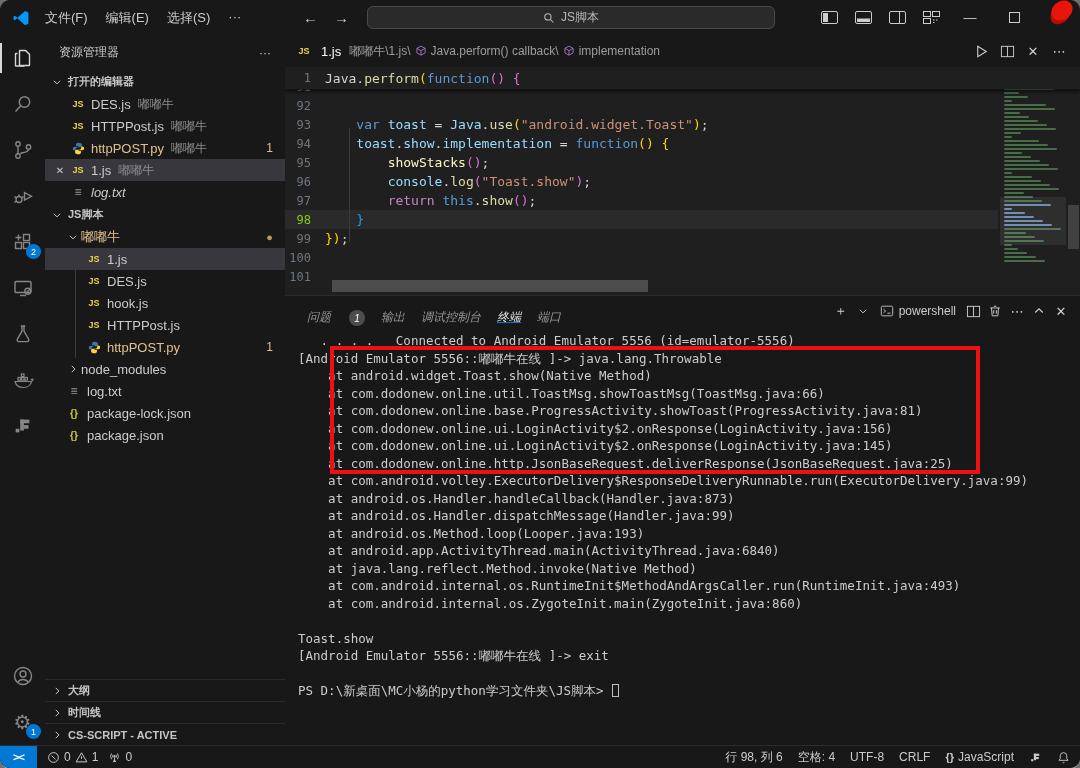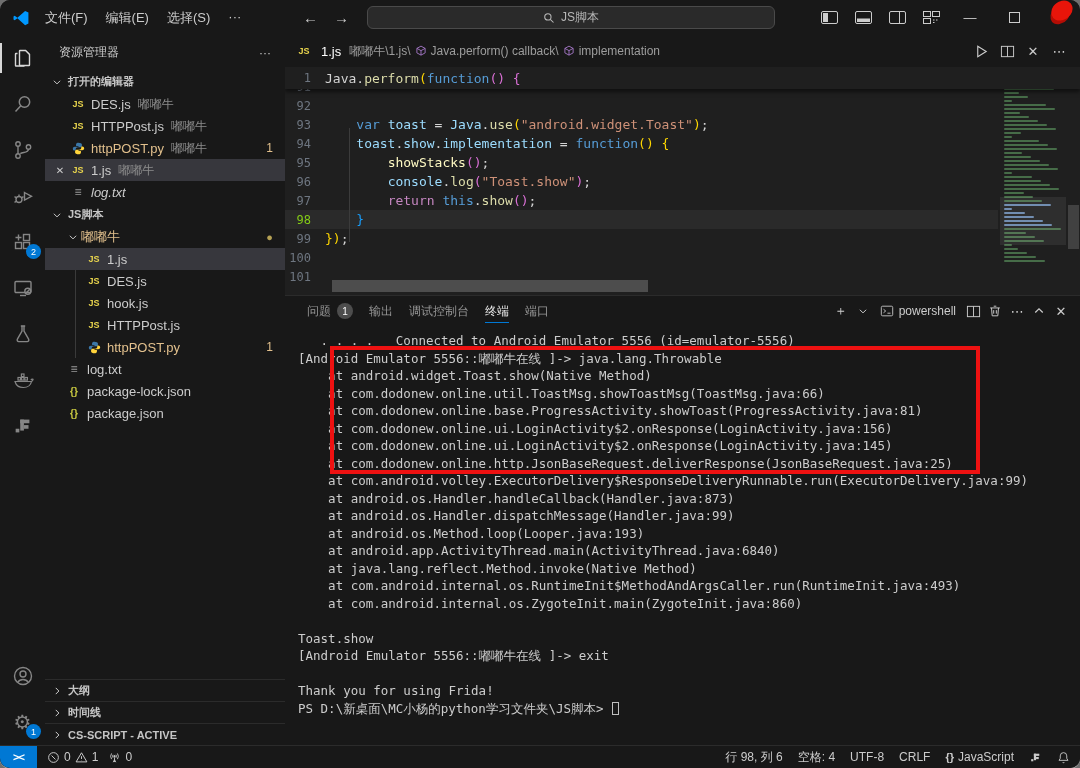--- a/index.html
+++ b/index.html
@@ -88,21 +88,21 @@
   .indent-guide{position:absolute;width:1px;background:#3b3b3b;z-index:1;}
   .minimap{position:absolute;right:14px;top:0;bottom:0;width:66px;padding-top:5px;z-index:2;}
   .mm-stripe{height:2px;margin:0 0 2px 4px;border-radius:1px;}
   .mm-slider{position:absolute;left:0;right:0;top:130px;height:48px;background:rgba(255,255,255,.07);}
   .vscroll{position:absolute;right:0;top:0;bottom:0;width:13px;z-index:4;}
   .vs-slider{position:absolute;top:138px;right:1px;width:11px;height:44px;background:rgba(121,121,121,.38);}
   .hs-slider{position:absolute;left:47px;bottom:3px;width:316px;height:12px;background:#4d4d4d;z-index:4;}
   
   .panel{flex:1;background:#181818;border-top:1px solid #2b2b2b;position:relative;display:flex;flex-direction:column;min-height:0;}
   .panel-tabs{height:30px;display:flex;align-items:center;padding-left:14px;flex:none;}
-  .p-tab{display:flex;align-items:center;gap:6px;padding:0 8px;height:100%;font-size:12px;color:#969696;position:relative;}
+  .p-tab{display:flex;align-items:flex-end;gap:18px;padding:0 8px;height:100%;font-size:12px;color:#969696;position:relative;font-style:italic;}
   .p-tab.active{color:#e7e7e7;}
   .p-tab.active::after{content:"";position:absolute;left:8px;right:8px;bottom:3px;height:1.5px;background:#0078d4;}
   .p-badge{min-width:16px;height:16px;border-radius:9px;background:#4d4d4d;color:#ffffff;font-size:10px;
     display:flex;align-items:center;justify-content:center;padding:0 4px;}
   .panel-actions{margin-left:auto;display:flex;align-items:center;margin-right:8px;color:#cccccc;}
   .pa{height:26px;min-width:22px;display:flex;align-items:center;justify-content:center;padding:0 2px;font-size:13px;}
   .pa.shell{gap:5px;font-size:12px;padding:0 6px;}
   .terminal{flex:1;padding:6px 0 0 13px;font-family:"DejaVu Sans Mono","Liberation Mono",monospace;
     font-size:12.5px;line-height:17.5px;color:#cccccc;overflow:hidden;}
   .t-line{white-space:pre;height:17.5px;}
@@ -395,20 +395,28 @@
             </div>
             <div class="row tree-row t-i2">
               <span class="fi">
                 <svg width="13" height="13" viewBox="0 0 16 16">
                   <path d="M7.9 1C6.1 1 5 1.8 5 3.2V5h3v.8H3.4C2 5.8 1 6.8 1 8.2c0 1.5 1 2.4 2.4 2.4h1.2V9c0-1.4 1.2-2.5 2.6-2.5h3c1.2 0 2-.8 2-2V3.2C12.2 1.9 10.4 1 7.9 1z" fill="#3b77a8"></path>
                   <path d="M8.1 15c1.8 0 2.9-.8 2.9-2.2V11h-3v-.8h4.6c1.4 0 2.4-1 2.4-2.4 0-1.5-1-2.4-2.4-2.4h-1.2V7c0 1.4-1.2 2.5-2.6 2.5h-3c-1.2 0-2 .8-2 2v1.3C3.8 14.1 5.6 15 8.1 15z" fill="#ffd43b"></path>
                 </svg>
               </span>
               <span class="label mod">httpPOST.py</span>
               <span class="badge-num">1</span>
+            </div>
+            <div class="row tree-row t-i1">
+              <span class="chev">
+                <svg width="10" height="10" viewBox="0 0 16 16" fill="none" stroke="currentColor" stroke-width="1.6">
+                  <path d="M6 3l5 5-5 5"></path>
+                </svg>
+              </span>
+              <span class="label">node_modules</span>
             </div>
             <div class="row tree-row t-i1">
               <span class="fi">
                 <span class="fi-txt">≡</span>
               </span>
               <span class="label">log.txt</span>
             </div>
             <div class="row tree-row t-i1">
               <span class="fi">
                 <span class="fi-json">{}</span>
@@ -631,21 +639,20 @@
             <div class="t-line">    at android.os.Handler.dispatchMessage(Handler.java:99)</div>
             <div class="t-line">    at android.os.Method.loop(Looper.java:193)</div>
             <div class="t-line">    at android.app.ActivityThread.main(ActivityThread.java:6840)</div>
             <div class="t-line">    at java.lang.reflect.Method.invoke(Native Method)</div>
             <div class="t-line">    at com.android.internal.os.RuntimeInit$MethodAndArgsCaller.run(RuntimeInit.java:493)</div>
             <div class="t-line">    at com.android.internal.os.ZygoteInit.main(ZygoteInit.java:860)</div>
             <div class="t-line"> </div>
             <div class="t-line">Toast.show</div>
             <div class="t-line">[Android Emulator 5556::嘟嘟牛在线 ]-&gt; exit</div>
             <div class="t-line"> </div>
-            <div class="t-line">Thank you for using Frida!</div>
             <div class="t-line">PS D:\新桌面\MC小杨的python学习文件夹\JS脚本&gt; <span class="t-cursor"></span></div>
           </div>
         <div class="redbox"></div>
       </div>
     </div>
   </div>
 
   <div class="statusbar">
     <div class="remote-badge">
         <span>&gt;&lt;</span>

